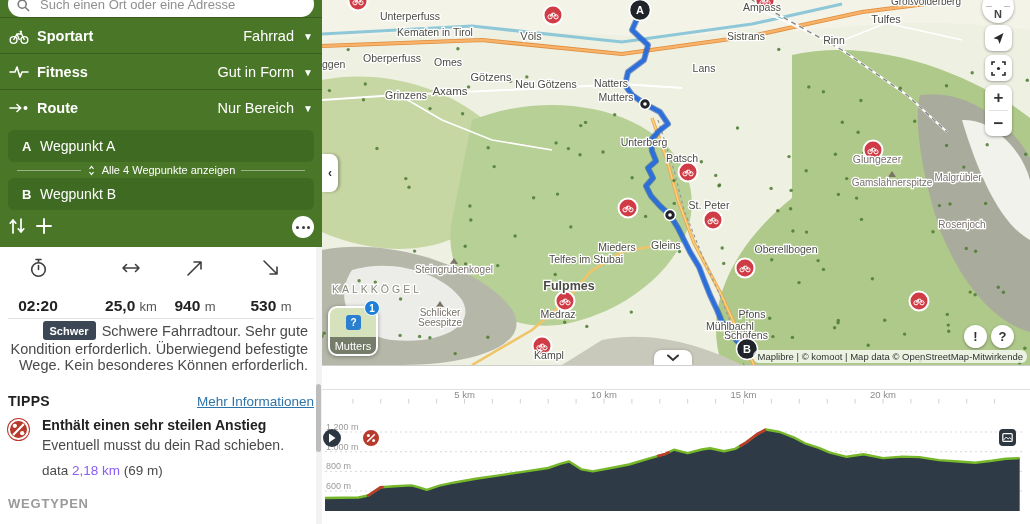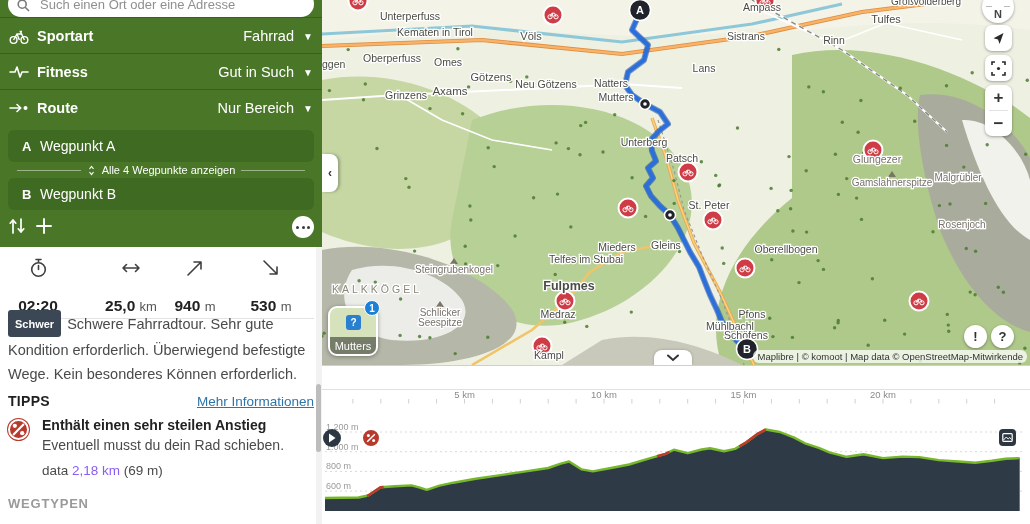--- a/index.html
+++ b/index.html
@@ -76,21 +76,21 @@
   #swap-btn{position:absolute;left:8px;top:2px;cursor:pointer;}
   #add-btn{position:absolute;left:36px;top:4px;cursor:pointer;}
   #more-btn{position:absolute;right:8px;top:2px;width:22px;height:22px;border-radius:50%;background:#fff;
             display:flex;align-items:center;justify-content:center;gap:2.5px;cursor:pointer;}
   #more-btn i{width:3px;height:3px;border-radius:50%;background:#3a3a3a;}
   #white-sec{position:absolute;left:0;top:247px;width:322px;height:277px;background:#fff;}
   .statcell{position:absolute;top:11px;text-align:center;}
   .statcell .sv{margin-top:15px;font-size:15.5px;color:#222;font-weight:bold;}
   .statcell .sv .unit{font-weight:normal;color:#555;font-size:13px;}
   #stats-divider{position:absolute;left:8px;right:8px;top:71px;height:1px;background:#e3e3e3;}
-  #difficulty{position:absolute;left:8px;top:64px;width:300px;font-size:14.5px;color:#4a4a4a;line-height:24px;}
+  #difficulty{position:absolute;left:8px;top:75px;width:300px;font-size:14.5px;color:#4a4a4a;line-height:16px;text-align:right;}
   #diff-badge{display:inline-block;background:#3b4754;color:#fff;font-size:11px;font-weight:bold;
               padding:1.5px 7px;border-radius:3px;margin-right:6px;position:relative;top:-1px;}
   #tips-head{position:absolute;left:8px;top:146px;width:306px;display:flex;justify-content:space-between;align-items:center;}
   #tips-title{font-size:14px;font-weight:bold;color:#1f1f1f;letter-spacing:.3px;}
   #tips-link{font-size:13.5px;color:#2e74a8;text-decoration:underline;cursor:pointer;}
   #tip-item{position:absolute;left:8px;top:170px;width:300px;}
   #tip-icon{position:absolute;left:0;top:2px;width:21px;height:21px;border-radius:50%;background:#b73a2d;
             border:2px solid #fff;box-sizing:border-box;box-shadow:0 0 0 1px #b73a2d;}
   #tip-body{margin-left:34px;}
   #tip-title{font-size:14px;font-weight:bold;color:#222;}
@@ -527,21 +527,21 @@
       </svg>
       <span class="lab">Sportart</span>
       <span class="val">Fahrrad</span>
       <span class="chev">▼</span>
     </div>
     <div class="setrow" style="top:53px">
       <svg class="ic" width="20" height="18" viewBox="0 0 20 18">
         <path d="M1,9 L6,9 L8,4 L11,14 L13,9 L19,9" stroke="#fff" stroke-width="1.6" fill="none" stroke-linecap="round" stroke-linejoin="round"></path>
       </svg>
       <span class="lab">Fitness</span>
-      <span class="val">Gut in Such</span>
+      <span class="val">Gut in Form</span>
       <span class="chev">▼</span>
     </div>
     <div class="setrow" style="top:89px">
       <svg class="ic" width="20" height="18" viewBox="0 0 20 18">
         <path d="M1,9 H11 M8,5.5 L11.8,9 L8,12.5" stroke="#fff" stroke-width="1.6" fill="none" stroke-linecap="round" stroke-linejoin="round"></path>
         <circle cx="16.5" cy="9" r="2" fill="#fff"></circle>
       </svg>
       <span class="lab">Route</span>
       <span class="val">Nur Bereich</span>
       <span class="chev">▼</span>

